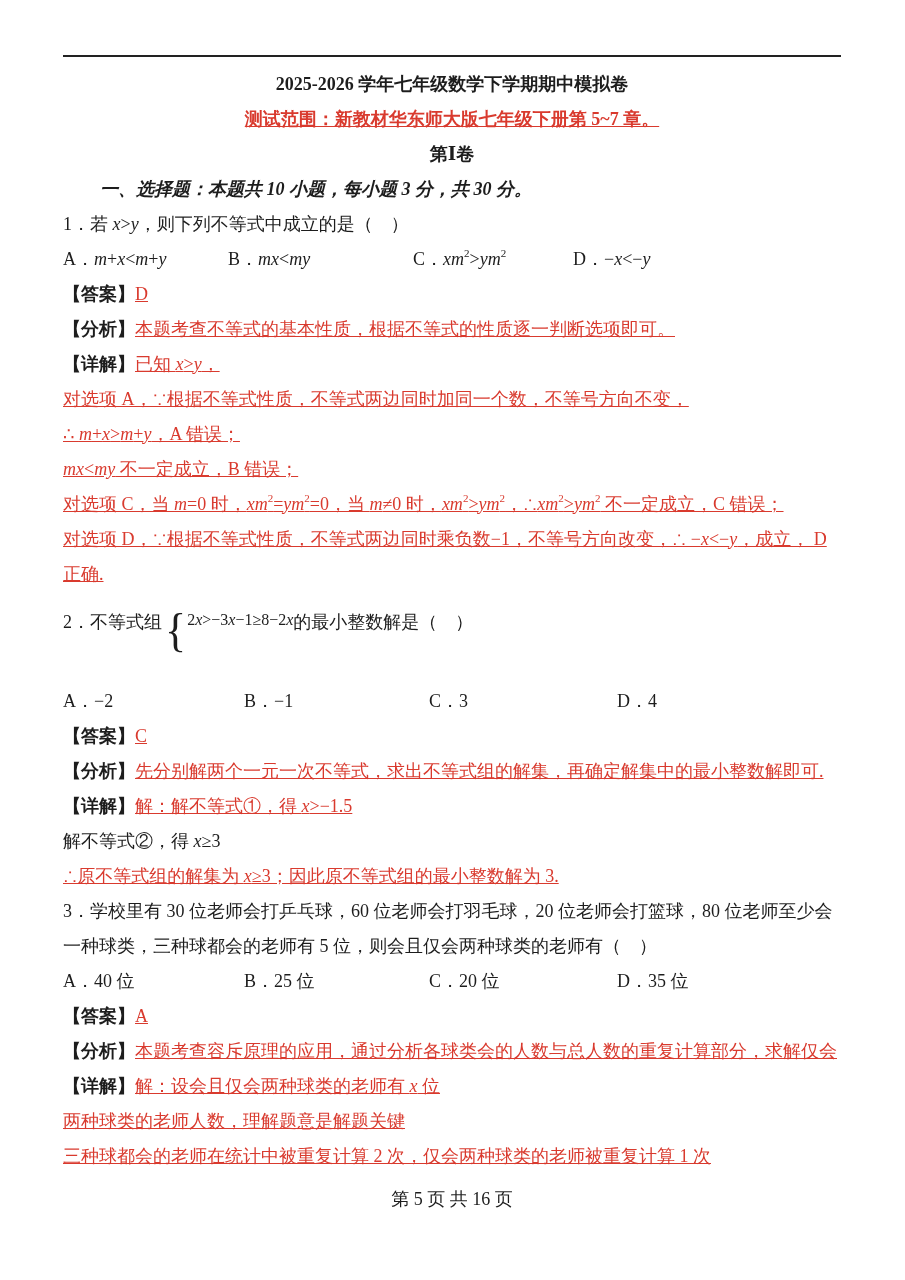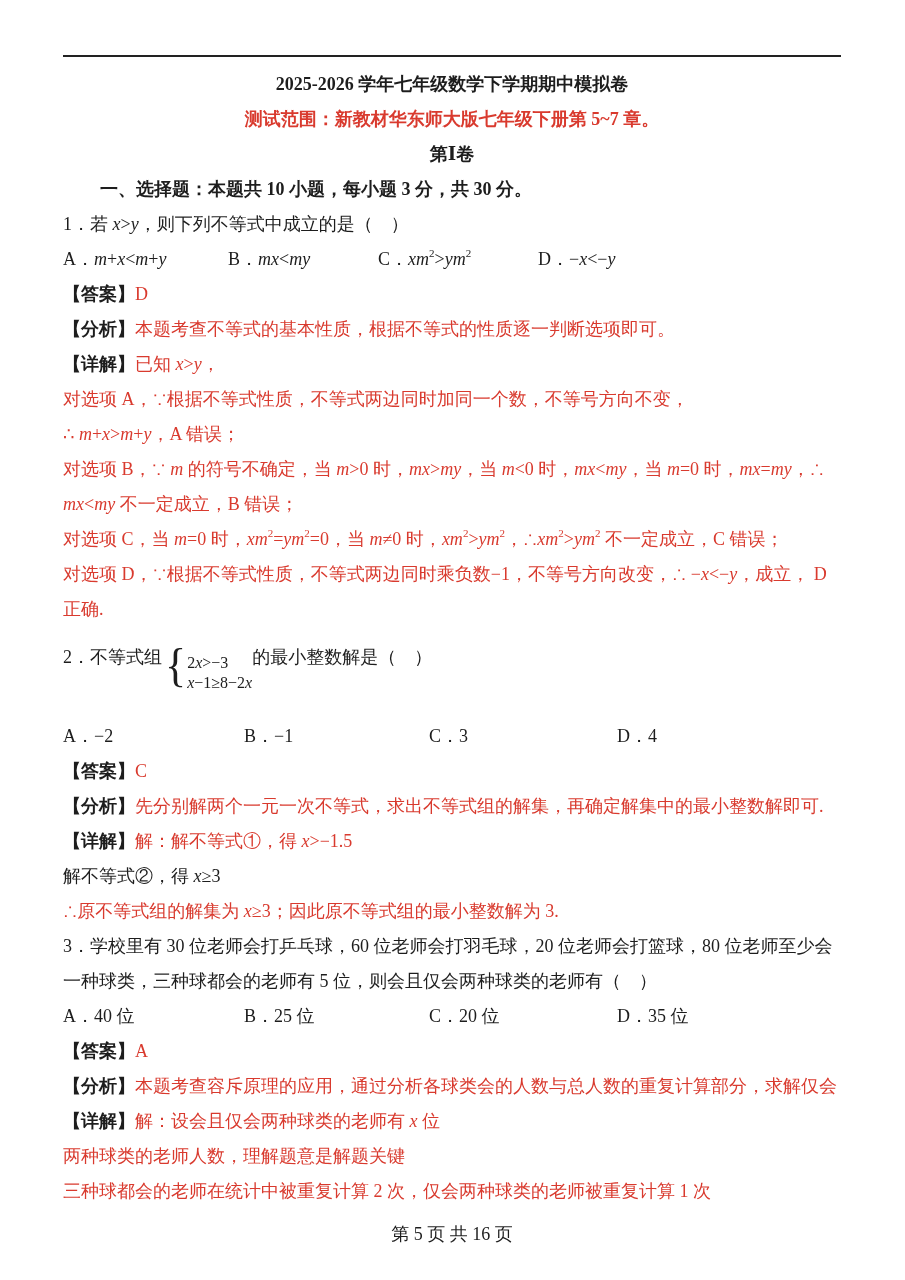--- a/index.html
+++ b/index.html
@@ -12,35 +12,35 @@
     width:905px;height:1280px;background:#ffffff;overflow:hidden;
     font-family:"Liberation Serif","DejaVu Serif",serif;
     color:var(--ink);font-size:18px;
   }
   .page{padding:0 64px 0 63px;box-sizing:border-box;width:905px;}
   .rule{margin-top:55px;border-top:2px solid var(--rule);height:0;}
   .spacer10{height:10px;}
   .line{margin:0;line-height:35px;white-space:nowrap;}
   .center{text-align:center;white-space:normal;}
   .bold{font-weight:700;}
-  .red{color:var(--red);}
+  .red{color:var(--red);text-decoration:underline;}
   .black{color:var(--ink);}
-  .section{padding-left:37px;}
+  .section{padding-left:37px;font-style:italic;}
   i{font-style:italic;font-family:"Liberation Serif","DejaVu Serif",serif;}
   sup{font-size:11px;line-height:0;position:relative;top:-1px;vertical-align:super;}
   .opt{display:inline-block;}
   .opts-tight .opt:nth-child(1){width:165px;}
   .opts-tight .opt:nth-child(2){width:150px;}
-  .opts-tight .opt:nth-child(3){width:160px;}
+  .opts-tight .opt:nth-child(3){width:160px;margin-left:35px;}
   .opts-wide .opt:nth-child(1){width:181px;}
   .opts-wide .opt:nth-child(2){width:185px;}
   .opts-wide .opt:nth-child(3){width:188px;}
   .sysline{display:flex;height:56px;line-height:normal;white-space:nowrap;}
   .brace{font-size:44px;line-height:1;font-weight:400;margin:0 1px 0 3px;transform:scaleY(1.05);}
-  .stack{display:inline-flex;flex-direction:column;justify-content:center;}
+  .stack{display:inline-flex;justify-content:center;}
   .stack .eq{font-size:16px;line-height:20px;display:block;}
   .footer{margin-top:8px;}
 </style>
 </head>
 <body>
 
 <div class="page">
   <div class="rule"></div>
   <div class="spacer10"></div>
   <p class="line center bold">2025-2026 学年七年级数学下学期期中模拟卷</p>
@@ -48,21 +48,20 @@
   <p class="line center bold">第Ⅰ卷</p>
   <p class="line section bold">一、选择题：本题共 10 小题，每小题 3 分，共 30 分。</p>
   <div id="doc-body">
       <p class="line"><span class="black">1．若 <i>x</i>&gt;<i>y</i>，则下列不等式中成立的是（　）</span></p>
       <p class="line black opts-tight"><span class="opt">A．<i>m</i>+<i>x</i>&lt;<i>m</i>+<i>y</i></span><span class="opt">B．<i>mx</i>&lt;<i>my</i></span><span class="opt">C．<i>xm</i><sup>2</sup>&gt;<i>ym</i><sup>2</sup></span><span class="opt">D．−<i>x</i>&lt;−<i>y</i></span></p>
       <p class="line"><span class="black bold">【答案】</span><span class="red">D</span></p>
       <p class="line"><span class="black bold">【分析】</span><span class="red">本题考查不等式的基本性质，根据不等式的性质逐一判断选项即可。</span></p>
       <p class="line"><span class="black bold">【详解】</span><span class="red">已知 <i>x</i>&gt;<i>y</i>，</span></p>
       <p class="line"><span class="red">对选项 A，∵根据不等式性质，不等式两边同时加同一个数，不等号方向不变，</span></p>
       <p class="line"><span class="red">∴ <i>m</i>+<i>x</i>&gt;<i>m</i>+<i>y</i>，A 错误；</span></p>
-      <p class="line"><span class="red">对选项 B，∵ <i>m</i> 的符号不确定，当 <i>m</i>&gt;0 时，<i>mx</i>&gt;<i>my</i>，当 <i>m</i>&lt;0 时，<i>mx</i>&lt;<i>my</i>，当 <i>m</i>=0 时，<i>mx</i>=<i>my</i>，∴</span></p>
       <p class="line"><span class="red"><i>mx</i>&lt;<i>my</i> 不一定成立，B 错误；</span></p>
       <p class="line"><span class="red">对选项 C，当 <i>m</i>=0 时，<i>xm</i><sup>2</sup>=<i>ym</i><sup>2</sup>=0，当 <i>m</i>≠0 时，<i>xm</i><sup>2</sup>&gt;<i>ym</i><sup>2</sup>，∴<i>xm</i><sup>2</sup>&gt;<i>ym</i><sup>2</sup> 不一定成立，C 错误；</span></p>
       <p class="line"><span class="red">对选项 D，∵根据不等式性质，不等式两边同时乘负数−1，不等号方向改变，∴ −<i>x</i>&lt;−<i>y</i>，成立， D</span></p>
       <p class="line"><span class="red">正确.</span></p>
       <p class="sysline black">
         <span>2．不等式组</span>
         <span class="brace">{</span>
         <span class="stack">
           <span class="eq">2<i>x</i>&gt;−3</span>
           <span class="eq"><i>x</i>−1≥8−2<i>x</i></span>

